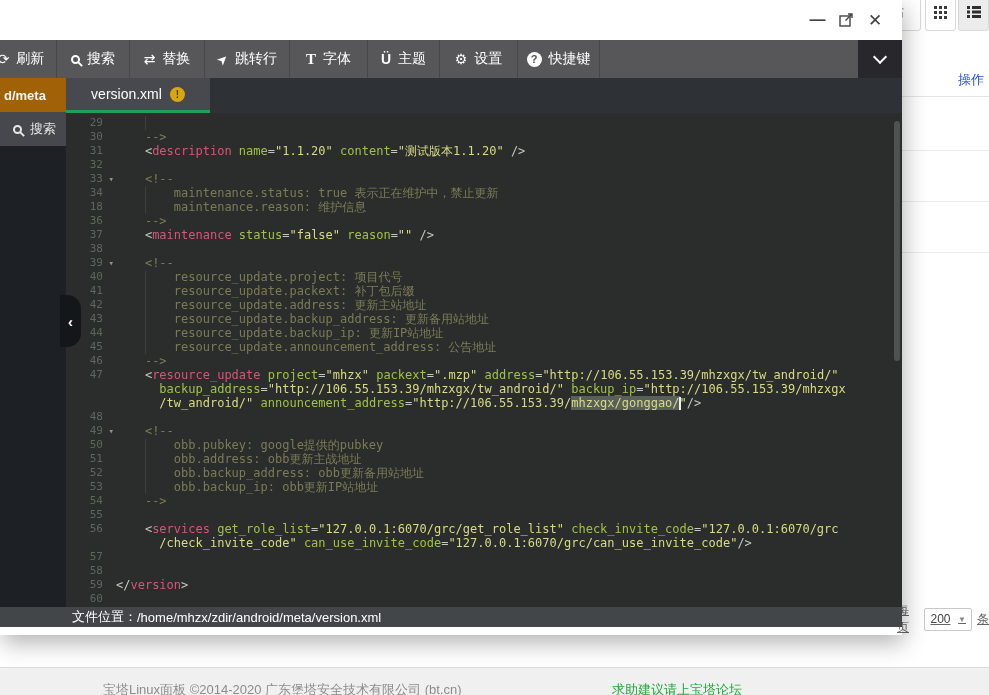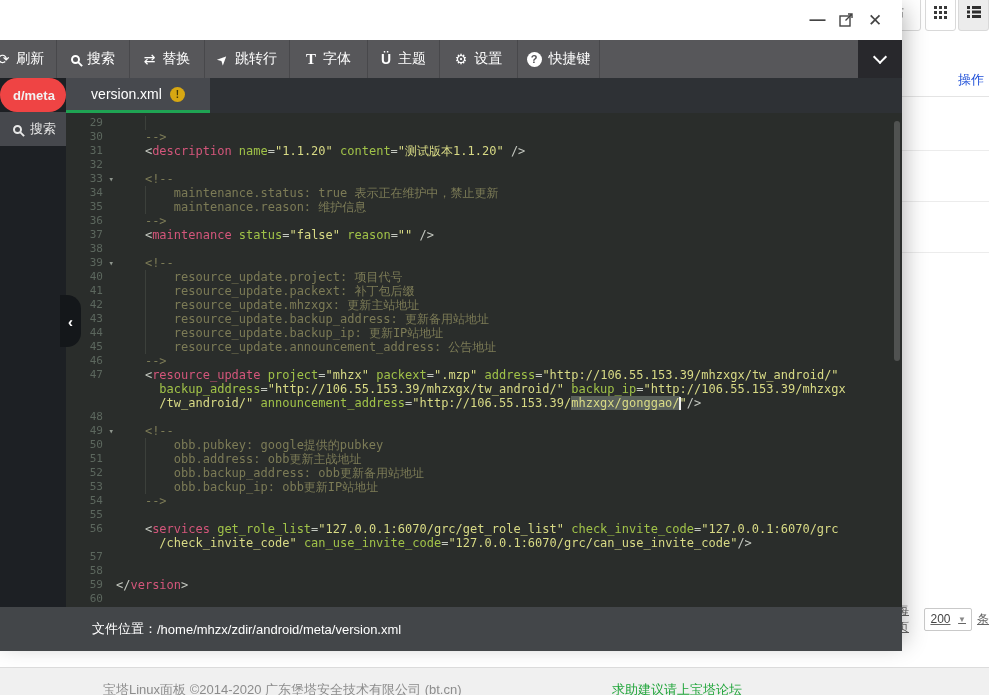--- a/index.html
+++ b/index.html
@@ -59,22 +59,22 @@
     transform:rotate(45deg); right:-5px; bottom:-3px; }
   .mag.dim { border-color:#e8e8e8; } .mag.dim::after { background:#e8e8e8; }
   .qcirc { width:15px; height:15px; border-radius:50%; background:#fff; color:#505054;
     font-weight:bold; font-size:11px; display:flex; align-items:center; justify-content:center; }
   .tspacer { flex:1; }
   .chev-seg { width:44px; background:#28282c; display:flex; align-items:center; justify-content:center; cursor:pointer; }
   .chev { width:10px; height:10px; border-right:2.5px solid #fff; border-bottom:2.5px solid #fff;
     transform:rotate(45deg); margin-top:-5px; }
 
   .sidebar { position:absolute; left:0; top:78px; width:66px; height:529px; background:#1d2024; }
-  .spath { height:34px; background:#ef4444; color:#f2f2f2; font-weight:bold; font-size:13px;
-    display:flex; align-items:center; padding-left:13px;border-radius:17px; }
+  .spath { height:34px; background:#a16207; color:#f2f2f2; font-weight:bold; font-size:13px;
+    display:flex; align-items:center; padding-left:4px; }
   .ssearch { height:34px; background:#46484d; color:#e8e8e8; font-size:13px;
     display:flex; align-items:center; padding-left:13px; gap:8px; cursor:pointer; }
 
   .tabbar { position:absolute; left:66px; top:78px; width:836px; height:35px; background:#2e3135; }
   .tab { width:144px; height:35px; background:#47494e; border-bottom:3px solid #1fa353;
     display:flex; align-items:center; justify-content:center; gap:8px; color:#fff; font-size:14px; cursor:pointer; }
   .warn { width:15px; height:15px; border-radius:50%; background:#d7a712; color:#453a06;
     font-weight:bold; font-size:10px; display:flex; align-items:center; justify-content:center; }
 
   .codearea { position:absolute; left:66px; top:113px; width:836px; height:494px; background:#2a2d2b;
@@ -89,22 +89,22 @@
   .tk-ss { color:#d8da85; background:#59605a; }
   .tk-x { display:inline-block; width:2px; height:13px; background:#efefef; margin:0 -1px; vertical-align:middle; }
   .tk-g { display:inline-block; width:1px; height:14px; background:#3c403b; margin-right:-1px; vertical-align:top; }
   .scrollthumb { position:absolute; right:2px; top:8px; width:6px; height:240px;
     background:rgba(255,255,255,.18); border-radius:3px; }
 
   .collapse-handle { position:absolute; left:60px; top:295px; width:21px; height:52px; background:#14171a;
     border-radius:0 14px 14px 0; display:flex; align-items:center; justify-content:center;
     color:#fff; font-size:15px; font-weight:bold; z-index:7; cursor:pointer; }
 
-  .statusbar { position:absolute; left:0; top:607px; width:902px; height:44px; background:#434649;
-    display:flex; align-items:center; padding-left:92px; color:#fff; font-size:13px; }
+  .statusbar { position:absolute; left:0; top:607px; width:902px; height:20px; background:#434649;
+    display:flex; align-items:center; padding-left:72px; color:#fff; font-size:13px; }
 </style>
 </head>
 <body>
 
 <div class="screen">
 
   <div>
     <div class="pv-btn partial">
       <span>站</span>
     </div>
@@ -250,21 +250,21 @@
           </div>
           <div class="crow">
             <span class="gut">33<span class="fold">▾</span></span>
             <span class="ctext"><span class="tk-p">    </span><span class="tk-c">&lt;!--</span></span>
           </div>
           <div class="crow">
             <span class="gut">34</span>
             <span class="ctext"><span class="tk-p">    </span><span class="tk-g"></span><span class="tk-p">    </span><span class="tk-c">maintenance.status: true 表示正在维护中，禁止更新</span></span>
           </div>
           <div class="crow">
-            <span class="gut">35</span>
+            <span class="gut">18</span>
             <span class="ctext"><span class="tk-p">    </span><span class="tk-g"></span><span class="tk-p">    </span><span class="tk-c">maintenance.reason: 维护信息</span></span>
           </div>
           <div class="crow">
             <span class="gut">36</span>
             <span class="ctext"><span class="tk-p">    </span><span class="tk-c">--&gt;</span></span>
           </div>
           <div class="crow">
             <span class="gut">37</span>
             <span class="ctext"><span class="tk-p">    </span><span class="tk-u">&lt;</span><span class="tk-t">maintenance</span><span class="tk-p"> </span><span class="tk-a">status</span><span class="tk-u">=</span><span class="tk-s">"false"</span><span class="tk-p"> </span><span class="tk-a">reason</span><span class="tk-u">=</span><span class="tk-s">""</span><span class="tk-p"> </span><span class="tk-u">/&gt;</span></span>
           </div>
@@ -279,21 +279,21 @@
           <div class="crow">
             <span class="gut">40</span>
             <span class="ctext"><span class="tk-p">    </span><span class="tk-g"></span><span class="tk-p">    </span><span class="tk-c">resource_update.project: 项目代号</span></span>
           </div>
           <div class="crow">
             <span class="gut">41</span>
             <span class="ctext"><span class="tk-p">    </span><span class="tk-g"></span><span class="tk-p">    </span><span class="tk-c">resource_update.packext: 补丁包后缀</span></span>
           </div>
           <div class="crow">
             <span class="gut">42</span>
-            <span class="ctext"><span class="tk-p">    </span><span class="tk-g"></span><span class="tk-p">    </span><span class="tk-c">resource_update.mhzxgx: 更新主站地址</span></span>
+            <span class="ctext"><span class="tk-p">    </span><span class="tk-g"></span><span class="tk-p">    </span><span class="tk-c">resource_update.address: 更新主站地址</span></span>
           </div>
           <div class="crow">
             <span class="gut">43</span>
             <span class="ctext"><span class="tk-p">    </span><span class="tk-g"></span><span class="tk-p">    </span><span class="tk-c">resource_update.backup_address: 更新备用站地址</span></span>
           </div>
           <div class="crow">
             <span class="gut">44</span>
             <span class="ctext"><span class="tk-p">    </span><span class="tk-g"></span><span class="tk-p">    </span><span class="tk-c">resource_update.backup_ip: 更新IP站地址</span></span>
           </div>
           <div class="crow">

